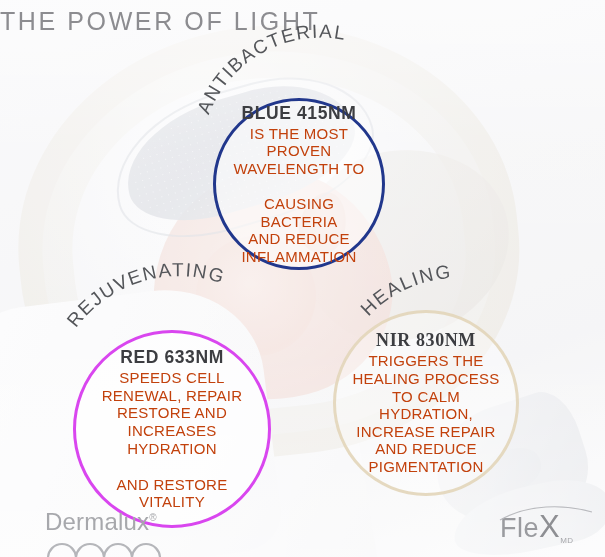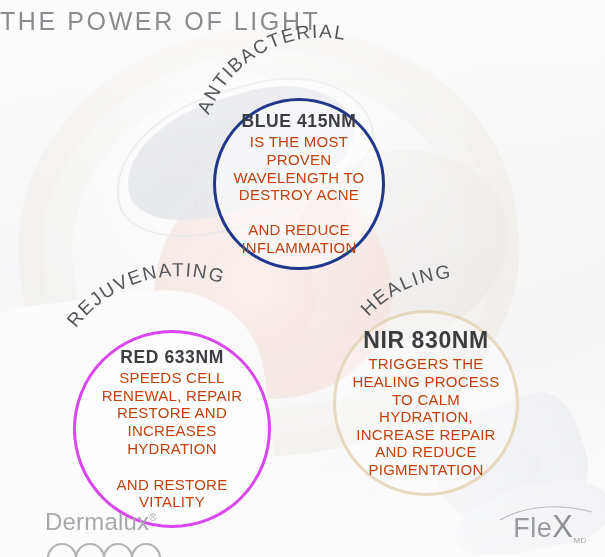--- a/index.html
+++ b/index.html
@@ -103,31 +103,31 @@
   #circle-blue .head{font-size:17.5px;letter-spacing:.6px;}
   #circle-blue .body{font-size:15px;line-height:17.6px;letter-spacing:.25px;}
 
   #circle-red{left:73px;top:330px;width:198px;height:198px;
     border:3px solid #d946ef;background:rgba(255,255,255,.62);}
   #circle-red .head{font-size:17.5px;letter-spacing:.6px;}
   #circle-red .body{font-size:15px;line-height:17.8px;letter-spacing:.25px;}
 
   #circle-gray{left:333px;top:310px;width:186px;height:186px;
     border:3px solid rgba(226,213,185,.9);background:rgba(255,255,255,.34);}
-  #circle-gray .head{font-size:23px;letter-spacing:.6px;}
+  #circle-gray .head{font-size:18px;letter-spacing:.6px;font-family:Liberation Serif, serif;}
   #circle-gray .body{font-size:15px;line-height:17.6px;letter-spacing:.25px;}
 
   
   #logo-dermalux{position:absolute;left:17px;top:505px;width:150px;height:52px;margin-left:28px;}
   .dlx-word{font-size:24px;color:#a7a8ac;letter-spacing:.2px;font-weight:400;
     line-height:26px;white-space:nowrap;}
   .dlx-word sup{font-size:10px;vertical-align:super;}
   .dlx-arcs{margin-top:-3px;}
 
-  #logo-flex{position:absolute;left:500px;top:512px;width:100px;height:42px;text-align:center;}
+  #logo-flex{position:absolute;left:500px;top:512px;width:100px;height:42px;}
   .flex-word{font-size:27px;color:#9a9b9f;letter-spacing:.5px;line-height:30px;
     white-space:nowrap;position:relative;}
   .flex-word .x{font-size:31px;color:#8e8f93;}
   .flex-word .md{font-size:8px;color:#a6a7ab;letter-spacing:.4px;vertical-align:sub;}
 </style>
 </head>
 <body>
 
 <div id="stage">
 
@@ -173,22 +173,22 @@
       <text><textPath href="#arcPathGray" startOffset="4%">HEALING</textPath></text>
     </svg>
   </div>
 
   <div class="circ" id="circle-blue">
     <div class="inner">
       <span class="head">BLUE 415NM</span>
       <span class="body">
         <span>IS THE MOST PROVEN</span><br>
         <span>WAVELENGTH TO</span><br>
-        <span>DESTROY ACNE</span><br>
         <br>
+        <span>CAUSING BACTERIA</span><br>
         <span>AND REDUCE</span><br>
         <span>INFLAMMATION</span>
       </span>
     </div>
   </div>
 
   <div class="circ" id="circle-red">
     <div class="inner">
       <span class="head">RED 633NM</span>
       <span class="body">

